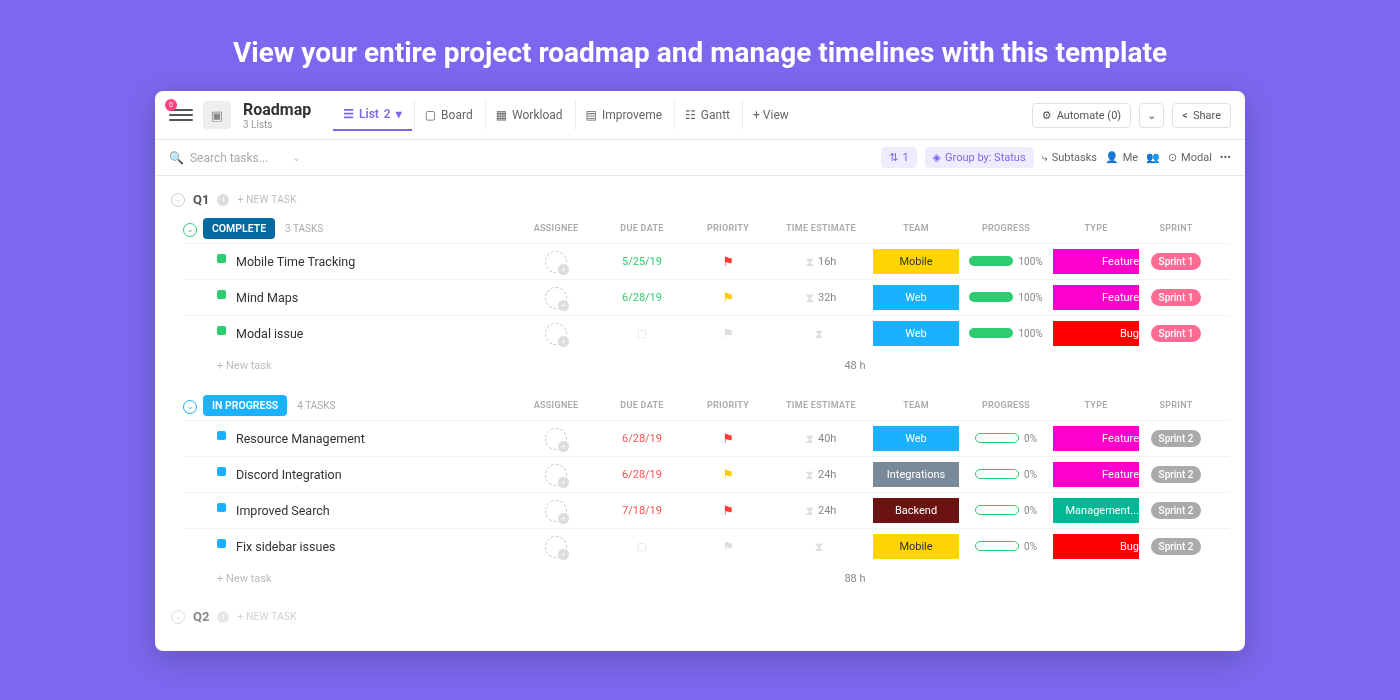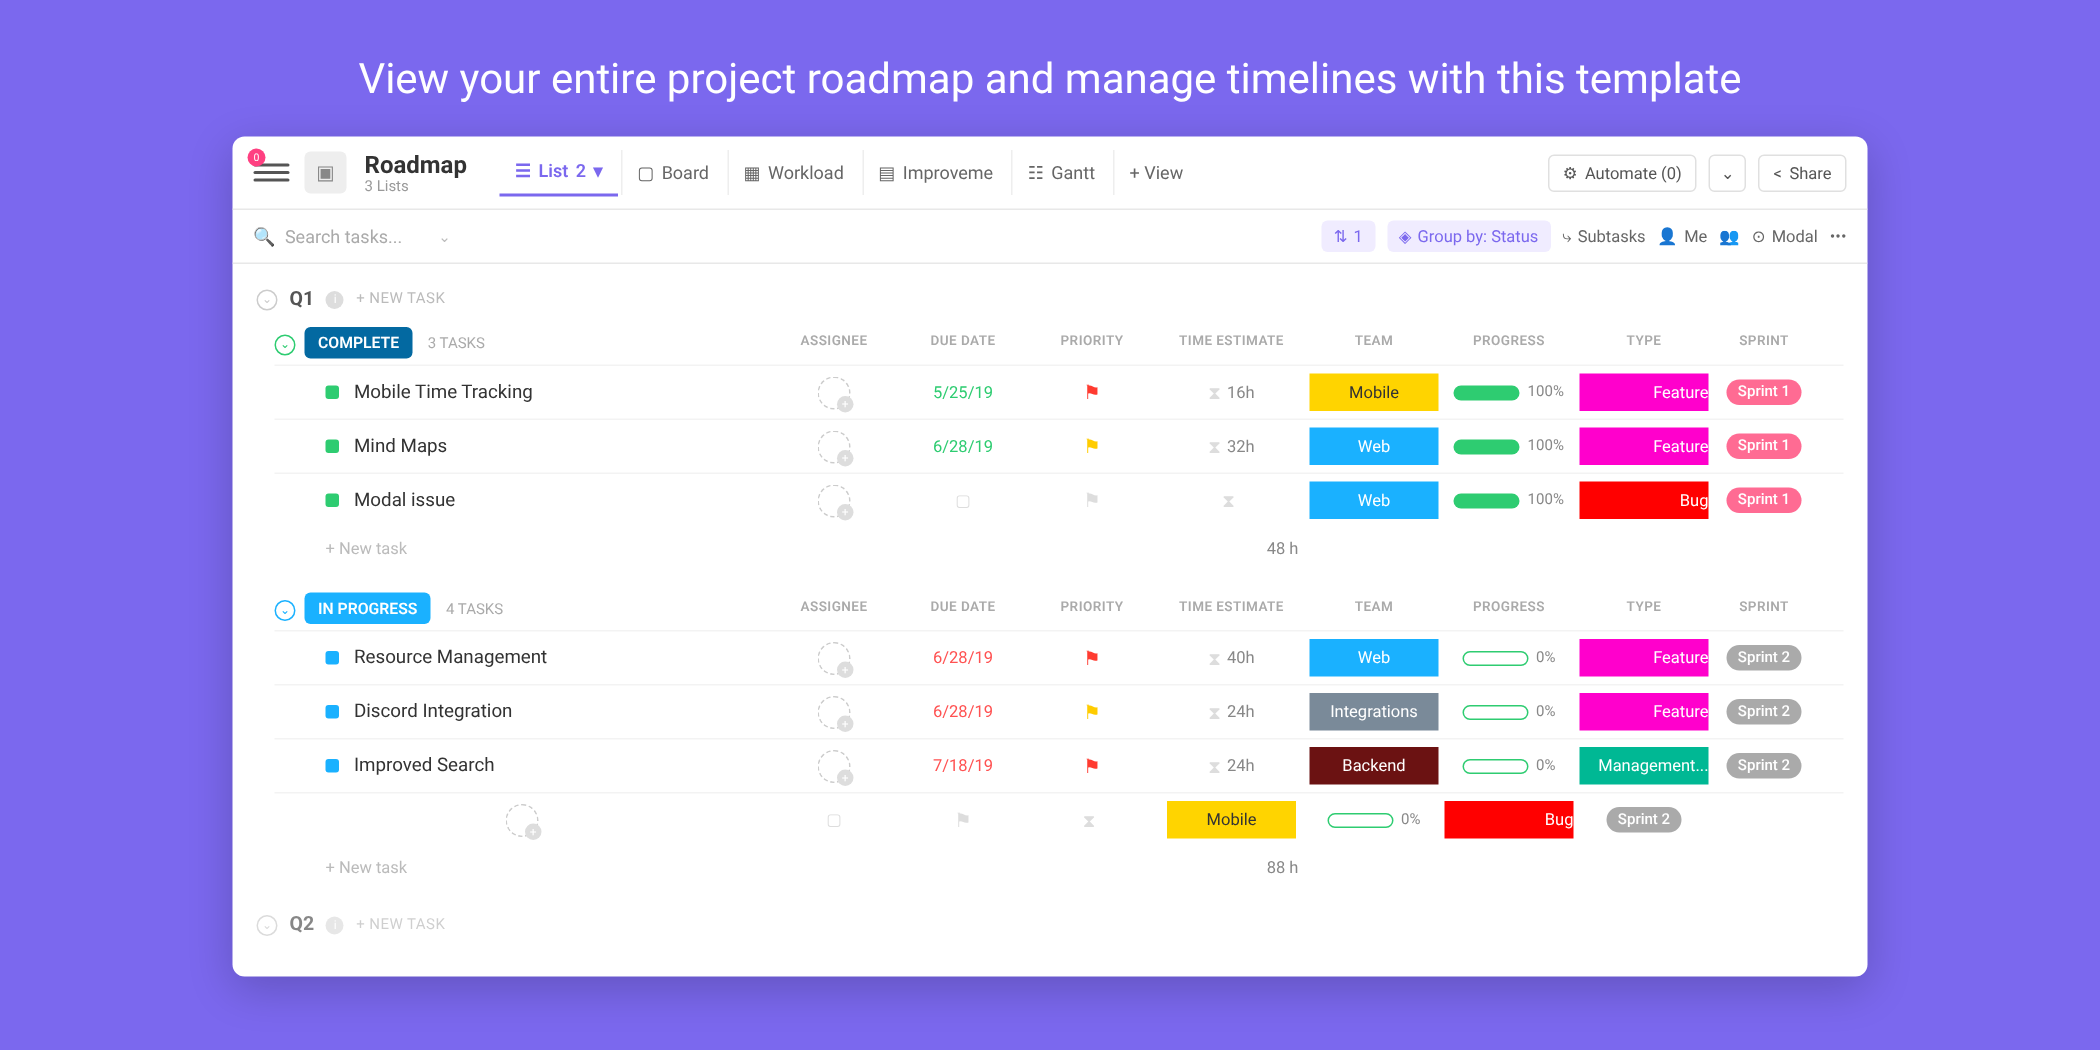--- a/index.html
+++ b/index.html
@@ -1,17 +1,17 @@
 <!DOCTYPE html>
 <html><head>
 <meta charset="utf-8">
 <style>
 *{box-sizing:border-box;margin:0;padding:0;font-family:-apple-system,BlinkMacSystemFont,"Segoe UI",Roboto,sans-serif}
 body{background:#7b68ee;width:1400px;height:700px;overflow:hidden}
-.hero-title{color:#fff;font-size:28px;font-weight:400;text-align:center;padding:36px 60px 22px}
+.hero-title{color:#fff;font-size:28px;font-weight:700;text-align:center;padding:36px 60px 22px}
 .app{background:#fff;border-radius:8px;margin:0 155px;box-shadow:0 8px 30px rgba(0,0,0,.2);overflow:hidden;height:560px}
 .topbar{display:flex;align-items:center;padding:8px 14px;border-bottom:1px solid #e8e8e8;gap:6px}
 .menu-btn{width:24px;height:24px;display:flex;flex-direction:column;justify-content:center;gap:3px;position:relative}
 .menu-btn span{height:2px;background:#555;border-radius:1px}
 .menu-badge{position:absolute;top:-4px;left:-4px;width:12px;height:12px;background:#ff4081;border-radius:50%;font-size:7px;color:#fff;display:flex;align-items:center;justify-content:center}
 .folder-chip{width:28px;height:28px;background:#eee;border-radius:4px;display:flex;align-items:center;justify-content:center;color:#888;font-size:13px;margin-left:4px}
 .title-block{margin-left:6px}
 .title-block h2{font-size:16px;font-weight:700;color:#333}
 .title-block .sub{font-size:10px;color:#999}
 .views{display:flex;align-items:center;margin-left:16px;gap:2px}
@@ -40,38 +40,38 @@
 .group-head{display:grid;grid-template-columns:330px 86px 86px 86px 100px 90px 90px 90px 70px;align-items:center;padding:4px 0}
 .status-pill{display:inline-block;padding:4px 9px;border-radius:4px;font-size:10.5px;font-weight:600;color:#fff}
 .status-complete{background:#0369a1}
 .status-progress{background:#1ab1ff}
 .caret-g{width:14px;height:14px;border:1.5px solid;border-radius:50%;display:inline-flex;align-items:center;justify-content:center;font-size:8px;margin-right:6px}
 .caret-g.green{border-color:#2ecc71;color:#2ecc71}
 .caret-g.blue{border-color:#1ab1ff;color:#1ab1ff}
 .task-count{font-size:10px;color:#aaa;margin-left:10px}
 .col-head{font-size:9px;color:#aaa;font-weight:600;letter-spacing:.3px;text-align:center}
 .task-row{display:grid;grid-template-columns:330px 86px 86px 86px 100px 90px 90px 90px 70px;align-items:center;padding:5px 0;border-top:1px solid #f3f3f3}
-.task-name{display:flex;align-items:center;gap:10px;font-size:12.5px;color:#333;padding-left:34px}
+.task-name{display:flex;align-items:flex-start;gap:10px;font-size:12.5px;color:#333;padding-left:34px}
 .sq{width:9px;height:9px;border-radius:2px}
 .sq.green{background:#2ecc71}.sq.blue{background:#1ab1ff}
 .cell{display:flex;justify-content:center;align-items:center;font-size:11px;color:#888}
 .avatar-slot{width:22px;height:22px;border:1px dashed #ccc;border-radius:50%;position:relative}
 .avatar-slot::after{content:"+";position:absolute;right:-3px;bottom:-3px;width:11px;height:11px;background:#ddd;border-radius:50%;font-size:8px;color:#fff;display:flex;align-items:center;justify-content:center}
 .due{color:#2ecc71;font-size:11px}
 .due.red{color:#ff5252}
 .due.none{color:#ddd}
 .flag{font-size:13px}
 .flag.red{color:#ff3b30}.flag.yellow{color:#ffcc00}.flag.grey{color:#ddd}
 .hourglass{color:#ddd;font-size:12px;margin-right:4px}
 .tag{padding:6px 0;width:86px;text-align:center;font-size:11px;color:#fff;border-radius:0}
 .tag.mobile{background:#ffd400;color:#333}
 .tag.web{background:#1ab1ff}
 .tag.integrations{background:#7a8a99}
 .tag.backend{background:#6b1212}
-.progress{display:flex;align-items:flex-end;gap:5px}
+.progress{display:flex;align-items:flex-start;gap:5px}
 .pbar{width:44px;height:10px;border-radius:6px}
 .pbar.full{background:#2ecc71}
 .pbar.empty{border:1.5px solid #2ecc71;background:transparent}
 .pnum{font-size:10px;color:#888}
 .type-tag{padding:6px 0;width:86px;text-align:right;font-size:11px;color:#fff}
 .type-feature{background:#ff00cc}
 .type-bug{background:#ff0000}
 .type-improve{background:#00b894;white-space:nowrap;overflow:hidden;text-overflow:ellipsis}
 .sprint{padding:3px 8px;border-radius:10px;font-size:10px;color:#fff;font-weight:500}
 .sprint.s1{background:#ff6b93}
@@ -378,20 +378,21 @@
               </span>
             </div>
       <div class="cell">
               <span class="type-tag type-improve">Management...</span>
             </div>
       <div class="cell">
               <span class="sprint s2">Sprint 2</span>
             </div>
           </div>
           <div class="task-row">
+      <div class="task-name"><span class="sq blue"></span>Fix sidebar issues</div>
       <div class="cell">
               <span class="avatar-slot"></span>
             </div>
       <div class="cell">
               <span class="due none">▢</span>
             </div>
       <div class="cell">
               <span class="flag grey">⚑</span>
             </div>
       <div class="cell">

